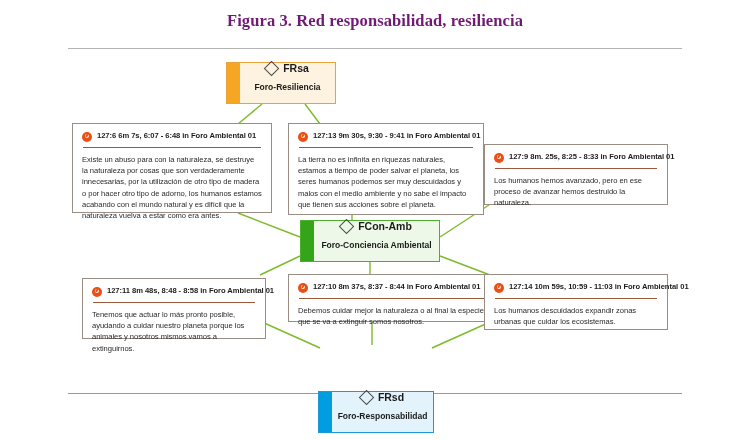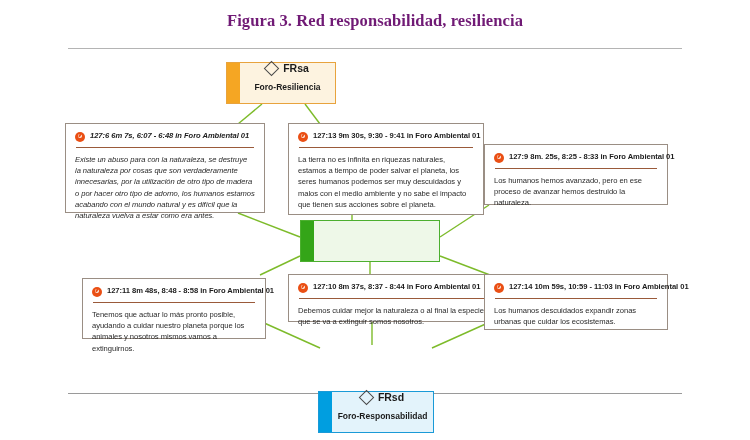--- a/index.html
+++ b/index.html
@@ -145,35 +145,43 @@
         <span class="dia"></span>
         <span class="ntitle">FRsa</span>
       </div>
       <div class="sep"></div>
       <div class="nsub">Foro-Resiliencia</div>
     </div>
   </div>
 
   <div class="node green" style="left:300px;top:220px;width:140px;height:42px;">
     <div class="bar"></div>
+    <div class="body">
+      <div class="nrow">
+        <span class="dia"></span>
+        <span class="ntitle">FCon-Amb</span>
+      </div>
+      <div class="sep"></div>
+      <div class="nsub">Foro-Conciencia Ambiental</div>
+    </div>
   </div>
 
   <div class="node blue" style="left:318px;top:343px;width:116px;height:42px;">
     <div class="bar"></div>
     <div class="body">
       <div class="nrow">
         <span class="dia"></span>
         <span class="ntitle">FRsd</span>
       </div>
       <div class="sep"></div>
       <div class="nsub">Foro-Responsabilidad</div>
     </div>
   </div>
 
-  <div class="quote" style="left:65px;top:123px;width:200px;height:90px;font-style:italic;">
+  <div class="quote" style="left:72px;top:123px;width:200px;height:90px;">
     <div class="qhead">
       <span class="qicon"></span>
       <span class="qtitle">127:6 6m 7s, 6:07 - 6:48 in Foro Ambiental 01</span>
     </div>
     <div class="qsep"></div>
     <div class="qtext">Existe un abuso para con la naturaleza, se destruye la naturaleza por cosas que son verdaderamente innecesarias, por la utilización de otro tipo de madera o por hacer otro tipo de adorno, los humanos estamos acabando con el mundo natural y es difícil que la naturaleza vuelva a estar como era antes.</div>
   </div>
 
   <div class="quote" style="left:288px;top:123px;width:196px;height:92px;">
     <div class="qhead">

